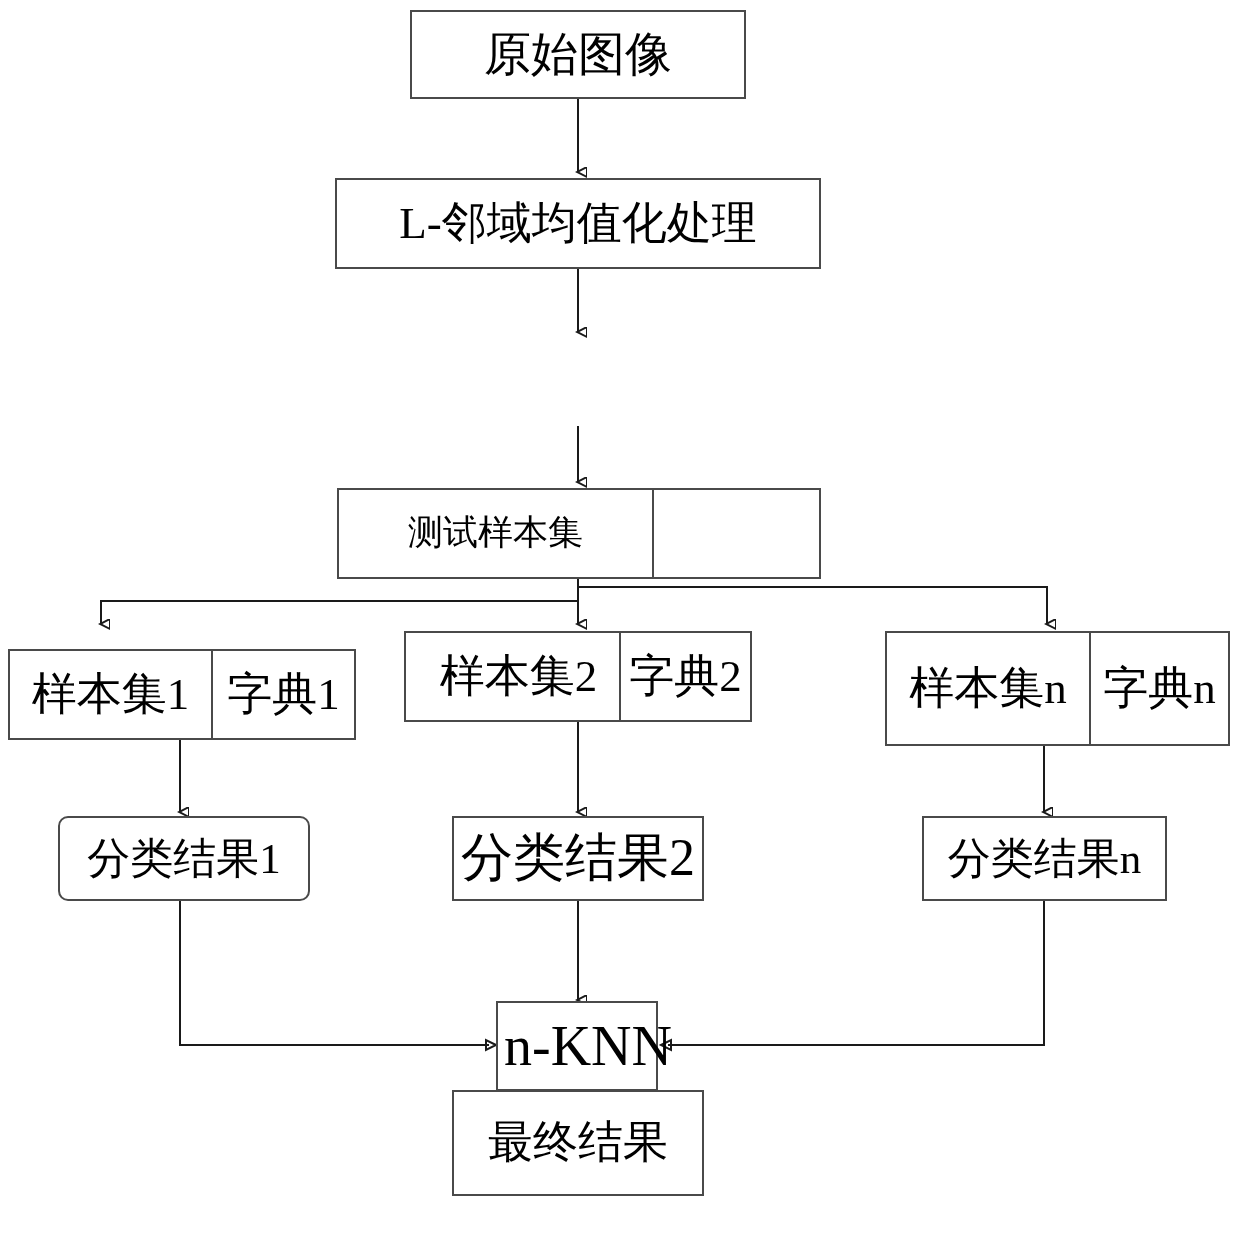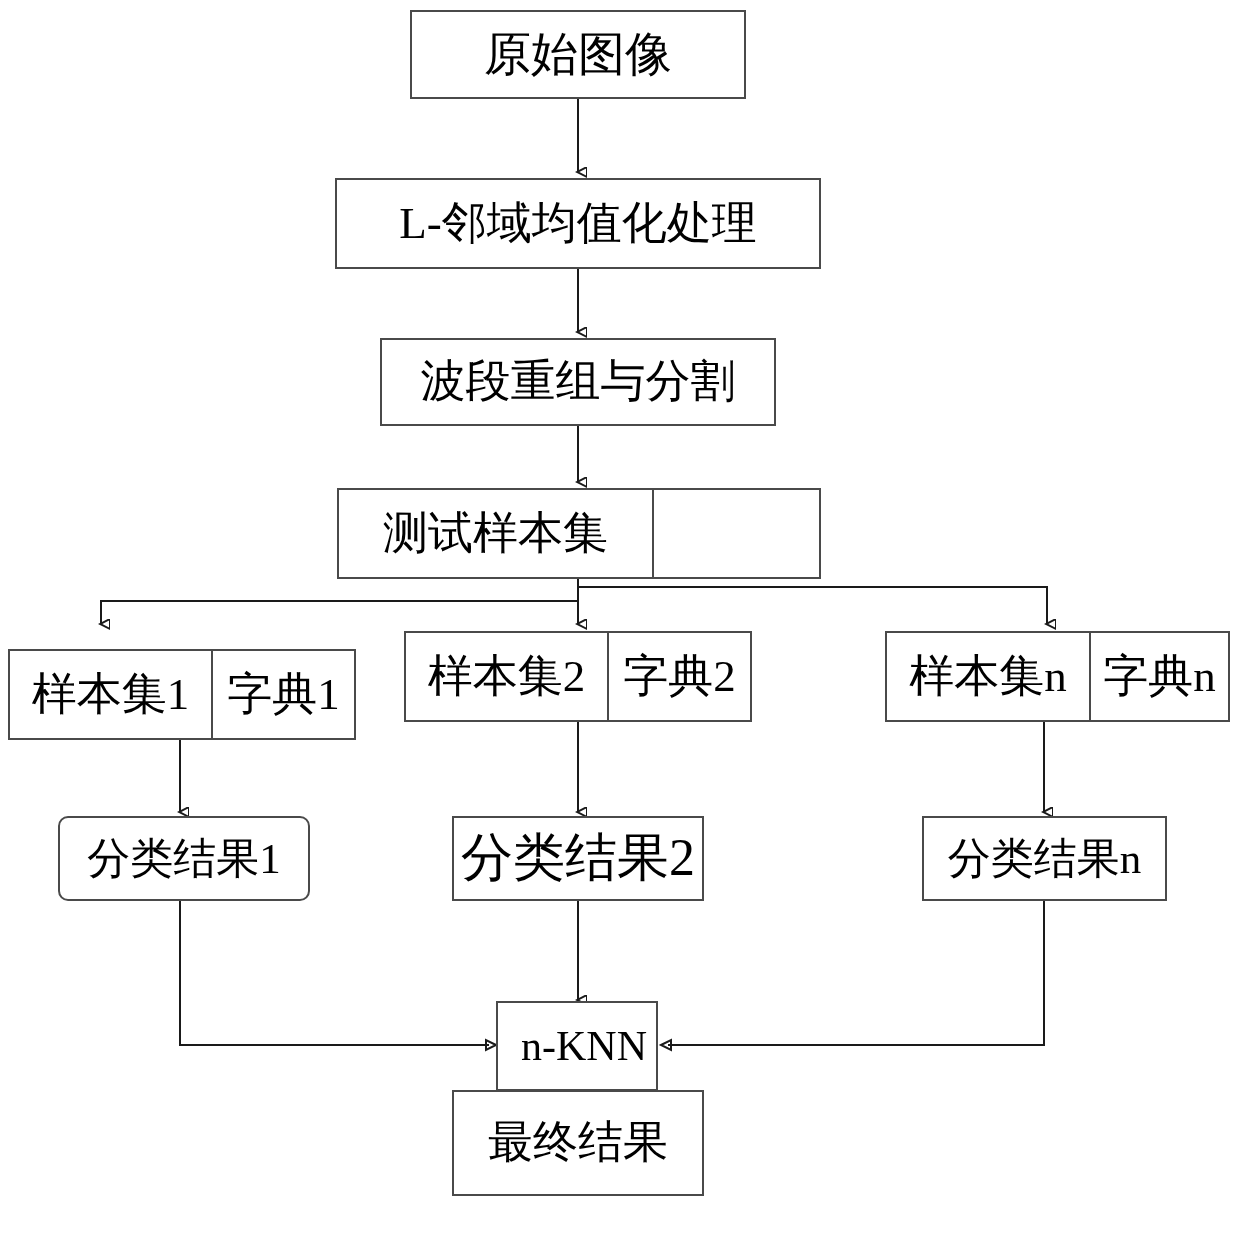--- a/index.html
+++ b/index.html
@@ -90,56 +90,53 @@
   </svg>
 
   <div class="node" style="left:335px; top:178px; width:486px; height:91px; font-size:45px;">
     <div class="cell">L-邻域均值化处理</div>
   </div>
 
   <div class="node" style="left:410px; top:10px; width:336px; height:89px; font-size:47px;">
     <div class="cell">原始图像</div>
   </div>
 
-  <div class="node" style="left:380px; top:338px; width:396px; height:88px; font-size:45px;">
-    <div class="cell">波段重组与分割</div>
-  </div>
 
-  <div class="node" style="left:337px; top:488px; width:484px; height:91px; font-size:45px;">
+  <div class="node" style="left:337px; top:488px; width:484px; height:91px; font-size:35px;">
     <div class="cell divider-left" style="flex:0 0 301px;">测试样本集</div>
   </div>
 
   <div class="node" style="left:8px; top:631px; width:348px; height:91px; font-size:45px;margin-top:18px;">
     <div class="cell divider-left" style="flex:0 0 189px;">样本集1</div>
     <div class="cell">字典1</div>
   </div>
 
-  <div class="node" style="left:404px; top:631px; width:348px; height:91px; font-size:45px;">
+  <div class="node" style="left:404px; top:631px; width:348px; height:91px; font-size:45px;padding-left:12px;">
     <div class="cell divider-left" style="flex:0 0 189px;">样本集2</div>
     <div class="cell">字典2</div>
   </div>
 
-  <div class="node" style="left:885px; top:631px; width:345px; height:91px; font-size:45px;">
+  <div class="node" style="left:885px; top:631px; width:345px; height:115px; font-size:45px;">
     <div class="cell divider-left" style="flex:0 0 190px;">样本集n</div>
     <div class="cell">字典n</div>
   </div>
 
   <div class="node" style="left:58px; top:816px; width:252px; height:85px; font-size:43px;border-radius:10px;">
     <div class="cell">分类结果1</div>
   </div>
 
   <div class="node" style="left:452px; top:816px; width:252px; height:85px; font-size:52px;">
     <div class="cell">分类结果2</div>
   </div>
 
   <div class="node" style="left:922px; top:816px; width:245px; height:85px; font-size:43px;">
     <div class="cell">分类结果n</div>
   </div>
 
-  <div class="node" style="left:496px; top:1001px; width:162px; height:90px; font-size:42px;padding-left:14px;">
+  <div class="node" style="left:496px; top:1001px; width:162px; height:90px; font-size:56px;">
     <div class="cell">n-KNN</div>
   </div>
 
   <div class="node" style="left:452px; top:1090px; width:252px; height:106px; font-size:45px;">
     <div class="cell">最终结果</div>
   </div>
 
 </div>
 
 </body></html>

